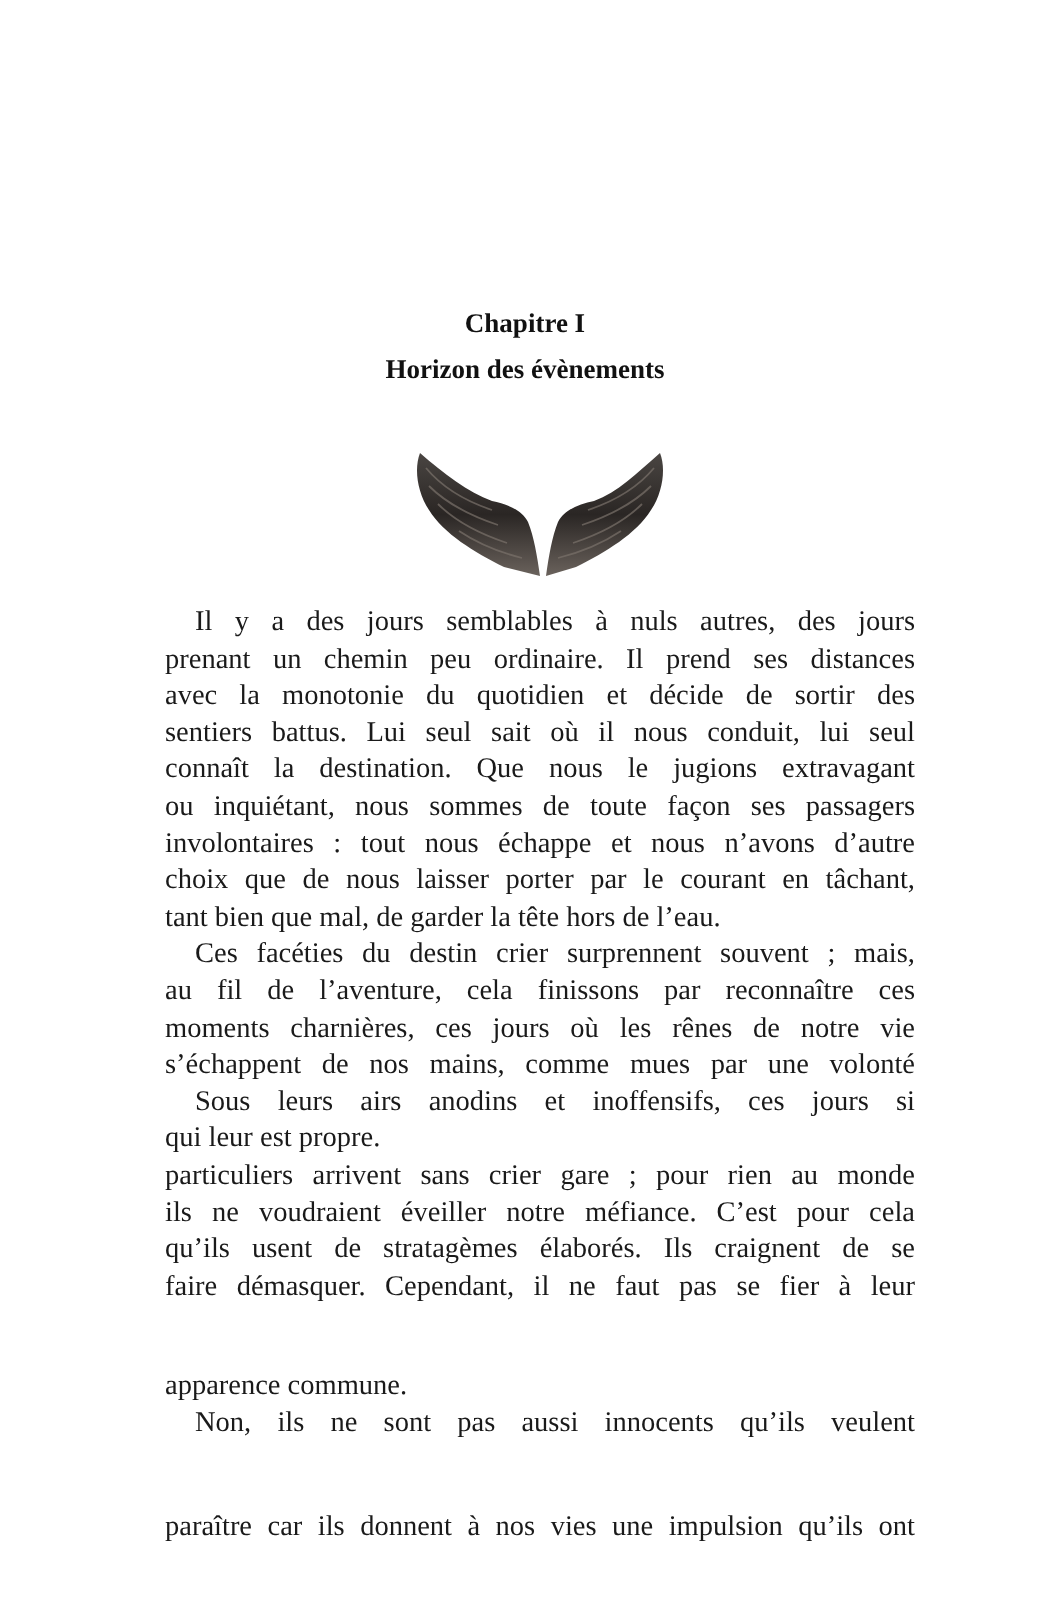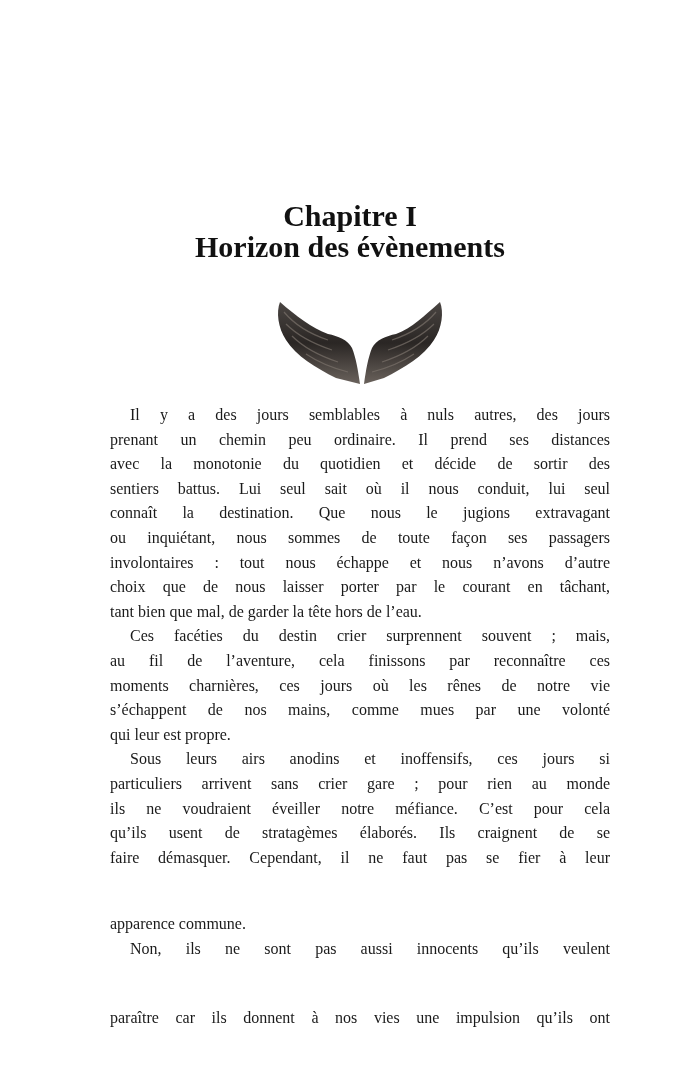--- a/index.html
+++ b/index.html
@@ -1,25 +1,25 @@
 <!DOCTYPE html>
 <html><head>
 <meta charset="utf-8">
 <style>
   html, body { margin: 0; padding: 0; background: #ffffff; }
   body { width: 700px; height: 1080px; position: relative; overflow: hidden;
          font-family: "Liberation Serif", "DejaVu Serif", serif; color: #1a1a1a; }
   .page { position: absolute; left: 0; top: 0; width: 700px; height: 1080px; }
   .chapter-heading { position: absolute; left: 0; width: 700px; text-align: center;
-         font-weight: bold; font-size: 30px; line-height: 31px; color: #111; }
+         font-weight: bold; font-size: 18px; line-height: 31px; color: #111; }
   .chapter-num { top: 200px; }
   .chapter-title { top: 231px; }
   .ornament { position: absolute; left: 272px; top: 298px; width: 176px; height: 88px; }
   .body-text { position: absolute; left: 110px; top: 403px; width: 500px;
-         font-size: 16px; line-height: 24.6px; }
+         font-size: 19px; line-height: 24.6px; }
   .line { display: block; text-align: justify; text-align-last: justify;
           white-space: nowrap; height: 24.6px; }
   .line.last { text-align-last: left; }
   .line.indent { text-indent: 20px; }
 </style>
 </head>
 <body>
 
 <div class="page">
 
@@ -51,23 +51,23 @@
     <span class="line" style="white-space: normal; overflow: hidden;">connaît la destination. Que nous le jugions extravagant</span>
     <span class="line" style="white-space: normal; overflow: hidden;">ou inquiétant, nous sommes de toute façon ses passagers</span>
     <span class="line" style="white-space: normal; overflow: hidden;">involontaires : tout nous échappe et nous n’avons d’autre</span>
     <span class="line" style="white-space: normal; overflow: hidden;">choix que de nous laisser porter par le courant en tâchant,</span>
     <span class="line last" style="white-space: normal; overflow: hidden;">tant bien que mal, de garder la tête hors de l’eau.</span>
 
     <span class="line indent" style="white-space: normal; overflow: hidden;">Ces facéties du destin crier surprennent souvent ; mais,</span>
     <span class="line" style="white-space: normal; overflow: hidden;">au fil de l’aventure, cela finissons par reconnaître ces</span>
     <span class="line" style="white-space: normal; overflow: hidden;">moments charnières, ces jours où les rênes de notre vie</span>
     <span class="line" style="white-space: normal; overflow: hidden;">s’échappent de nos mains, comme mues par une volonté</span>
+    <span class="line indent" style="white-space: normal; overflow: hidden;">Sous leurs airs anodins et inoffensifs, ces jours si</span>
+
     <span class="line last" style="white-space: normal; overflow: hidden;">qui leur est propre.</span>
-
-    <span class="line indent" style="white-space: normal; overflow: hidden;">Sous leurs airs anodins et inoffensifs, ces jours si</span>
     <span class="line" style="white-space: normal; overflow: hidden;">particuliers arrivent sans crier gare ; pour rien au monde</span>
     <span class="line" style="white-space: normal; overflow: hidden;">ils ne voudraient éveiller notre méfiance. C’est pour cela</span>
     <span class="line" style="white-space: normal; overflow: hidden;">qu’ils usent de stratagèmes élaborés. Ils craignent de se</span>
     <span class="line" style="white-space: normal; overflow: hidden;">faire démasquer. Cependant, il ne faut pas se fier à leur</span>
     <span class="line last" style="white-space: normal; overflow: hidden; margin-top: 42px;">apparence commune.</span>
 
     <span class="line indent" style="white-space: normal; overflow: hidden;">Non, ils ne sont pas aussi innocents qu’ils veulent</span>
     <span class="line" style="white-space: normal; overflow: hidden; margin-top: 45px;">paraître car ils donnent à nos vies une impulsion qu’ils ont</span>
   </div>
 

